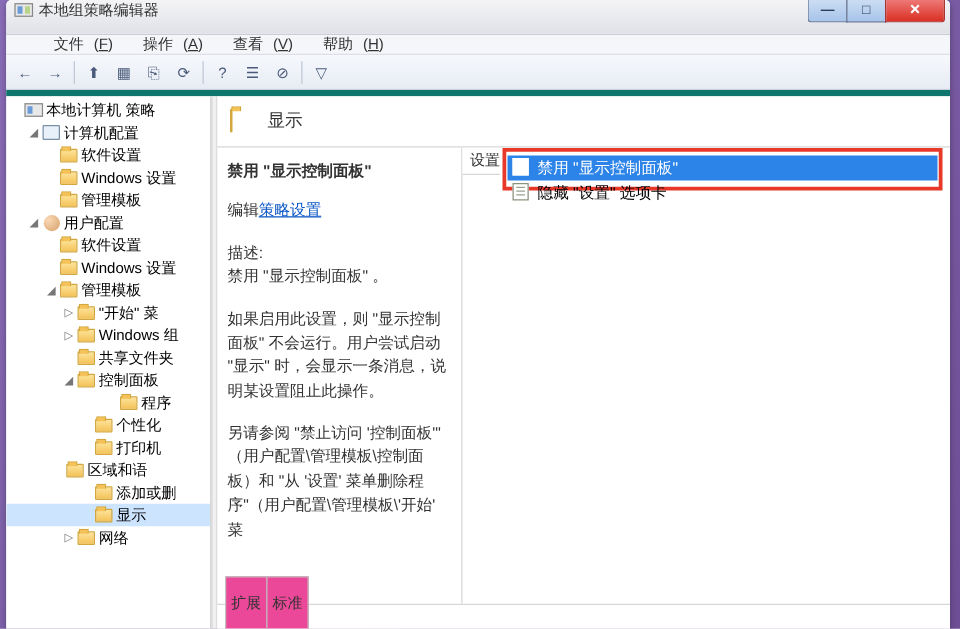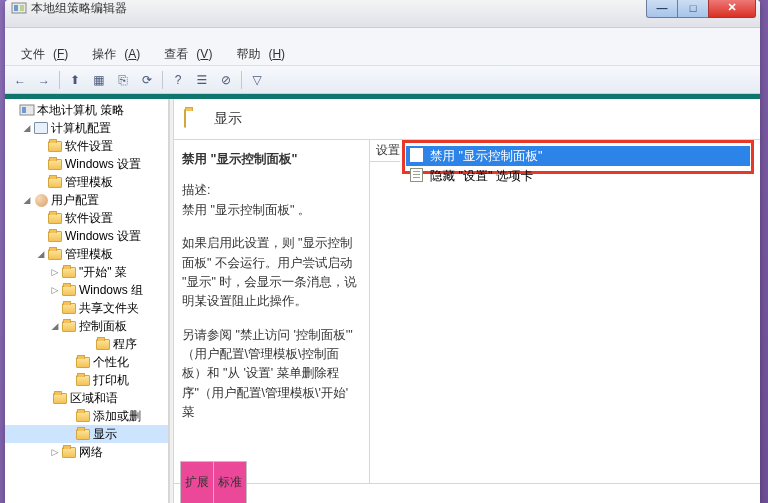--- a/index.html
+++ b/index.html
@@ -8,21 +8,21 @@
 .window { position: absolute; top: 0; left: 5px; right: 8px; bottom: 0; background: #fff; display: flex; flex-direction: column; border-radius: 4px 4px 0 0; box-shadow: 0 2px 6px rgba(0,0,0,.3); }
 
 .titlebar { height: 28px; background: linear-gradient(#f4f4f6,#e0e2e8); display: flex; padding: 0 4px 0 6px; border-radius: 4px 4px 0 0; border-bottom: 1px solid #c8cdd6; }
 .titlebar .icon { width: 16px; height: 16px; margin-right: 4px; }
 .titlebar .title { font-size: 12px; color: #333; flex: 1; }
 .winctrls { display: flex; margin-top: -2px; }
 .winbtn { width: 32px; height: 20px; border: 1px solid #6a7b9b; border-top: none; background: linear-gradient(#d0e0f4,#a7c4ea); display: flex; align-items: center; justify-content: center; font-size: 11px; font-weight: bold; color: #2a3e5c; margin-left: -1px; }
 .winbtn.min { border-radius: 0 0 0 3px; }
 .winbtn.close { background: linear-gradient(#f08080,#d93022); color: #fff; border-radius: 0 0 3px 0; border-color: #a33; width: 48px; }
 
-.menubar { height: 38px; background: #f5f6fa; display: flex; align-items: flex-end; padding: 0 0; font-size: 12px; color: #333; border-bottom: 1px solid #dcdfe6; }
+.menubar { height: 16px; background: #f5f6fa; display: flex; align-items: center; padding: 0 22px; font-size: 12px; color: #333; border-bottom: 1px solid #dcdfe6; }
 .menubar span { padding: 2px 8px; }
 .menubar span u { text-decoration: underline; }
 
 .toolbar { height: 28px; background: linear-gradient(#f6f8fc,#e7ecf4); display: flex; align-items: center; padding: 0 4px; border-bottom: 1px solid #c9cfdd; gap: 2px; }
 .tbtn { width: 22px; height: 22px; border: 1px solid transparent; display: flex; align-items: center; justify-content: center; border-radius: 2px; font-size: 12px; color: #4a5a7a; }
 .tsep { width: 1px; height: 18px; background: #c0c8d6; margin: 0 2px; }
 
 .workspace { flex: 1; display: flex; border-top: 5px solid #0f766e; overflow: hidden; }
 
 .tree-pane { width: 164px; background: #fff; border-right: 1px solid #d6d6d6; overflow-y: auto; overflow-x: hidden; font-size: 12px; padding: 2px 0; }
@@ -260,20 +260,21 @@
       </div>
     <div class="splitter"></div>
     <div class="content-pane">
       <div class="content-header">
         <span class="ch-ic"><span class="folder-ic" style="width:20px;height:15px;"></span></span>
         <span class="label">显示</span>
       </div>
       <div class="content-body">
         <div class="left-desc">
           <div class="policy-title">禁用 "显示控制面板"</div>
+          <p><span>编辑</span><a href="#">策略设置</a></p>
           <p><span>描述:</span><br><span>禁用 "显示控制面板" 。</span></p>
           <p>如果启用此设置，则 "显示控制面板" 不会运行。用户尝试启动 "显示" 时，会显示一条消息，说明某设置阻止此操作。</p>
           <p>另请参阅 "禁止访问 '控制面板'" （用户配置\管理模板\控制面板）和 "从 '设置' 菜单删除程序"（用户配置\管理模板\'开始' 菜</p>
         </div>
         <div class="right-list">
           <div class="col-header">设置</div>
           <div class="list-body" id="list-body">
             <div class="highlight-box"></div>
             <div class="scroll-spacer"></div>
           <div class="list-row selected" style="position: absolute; top: 6px; left: 6px; right: 10px;">

